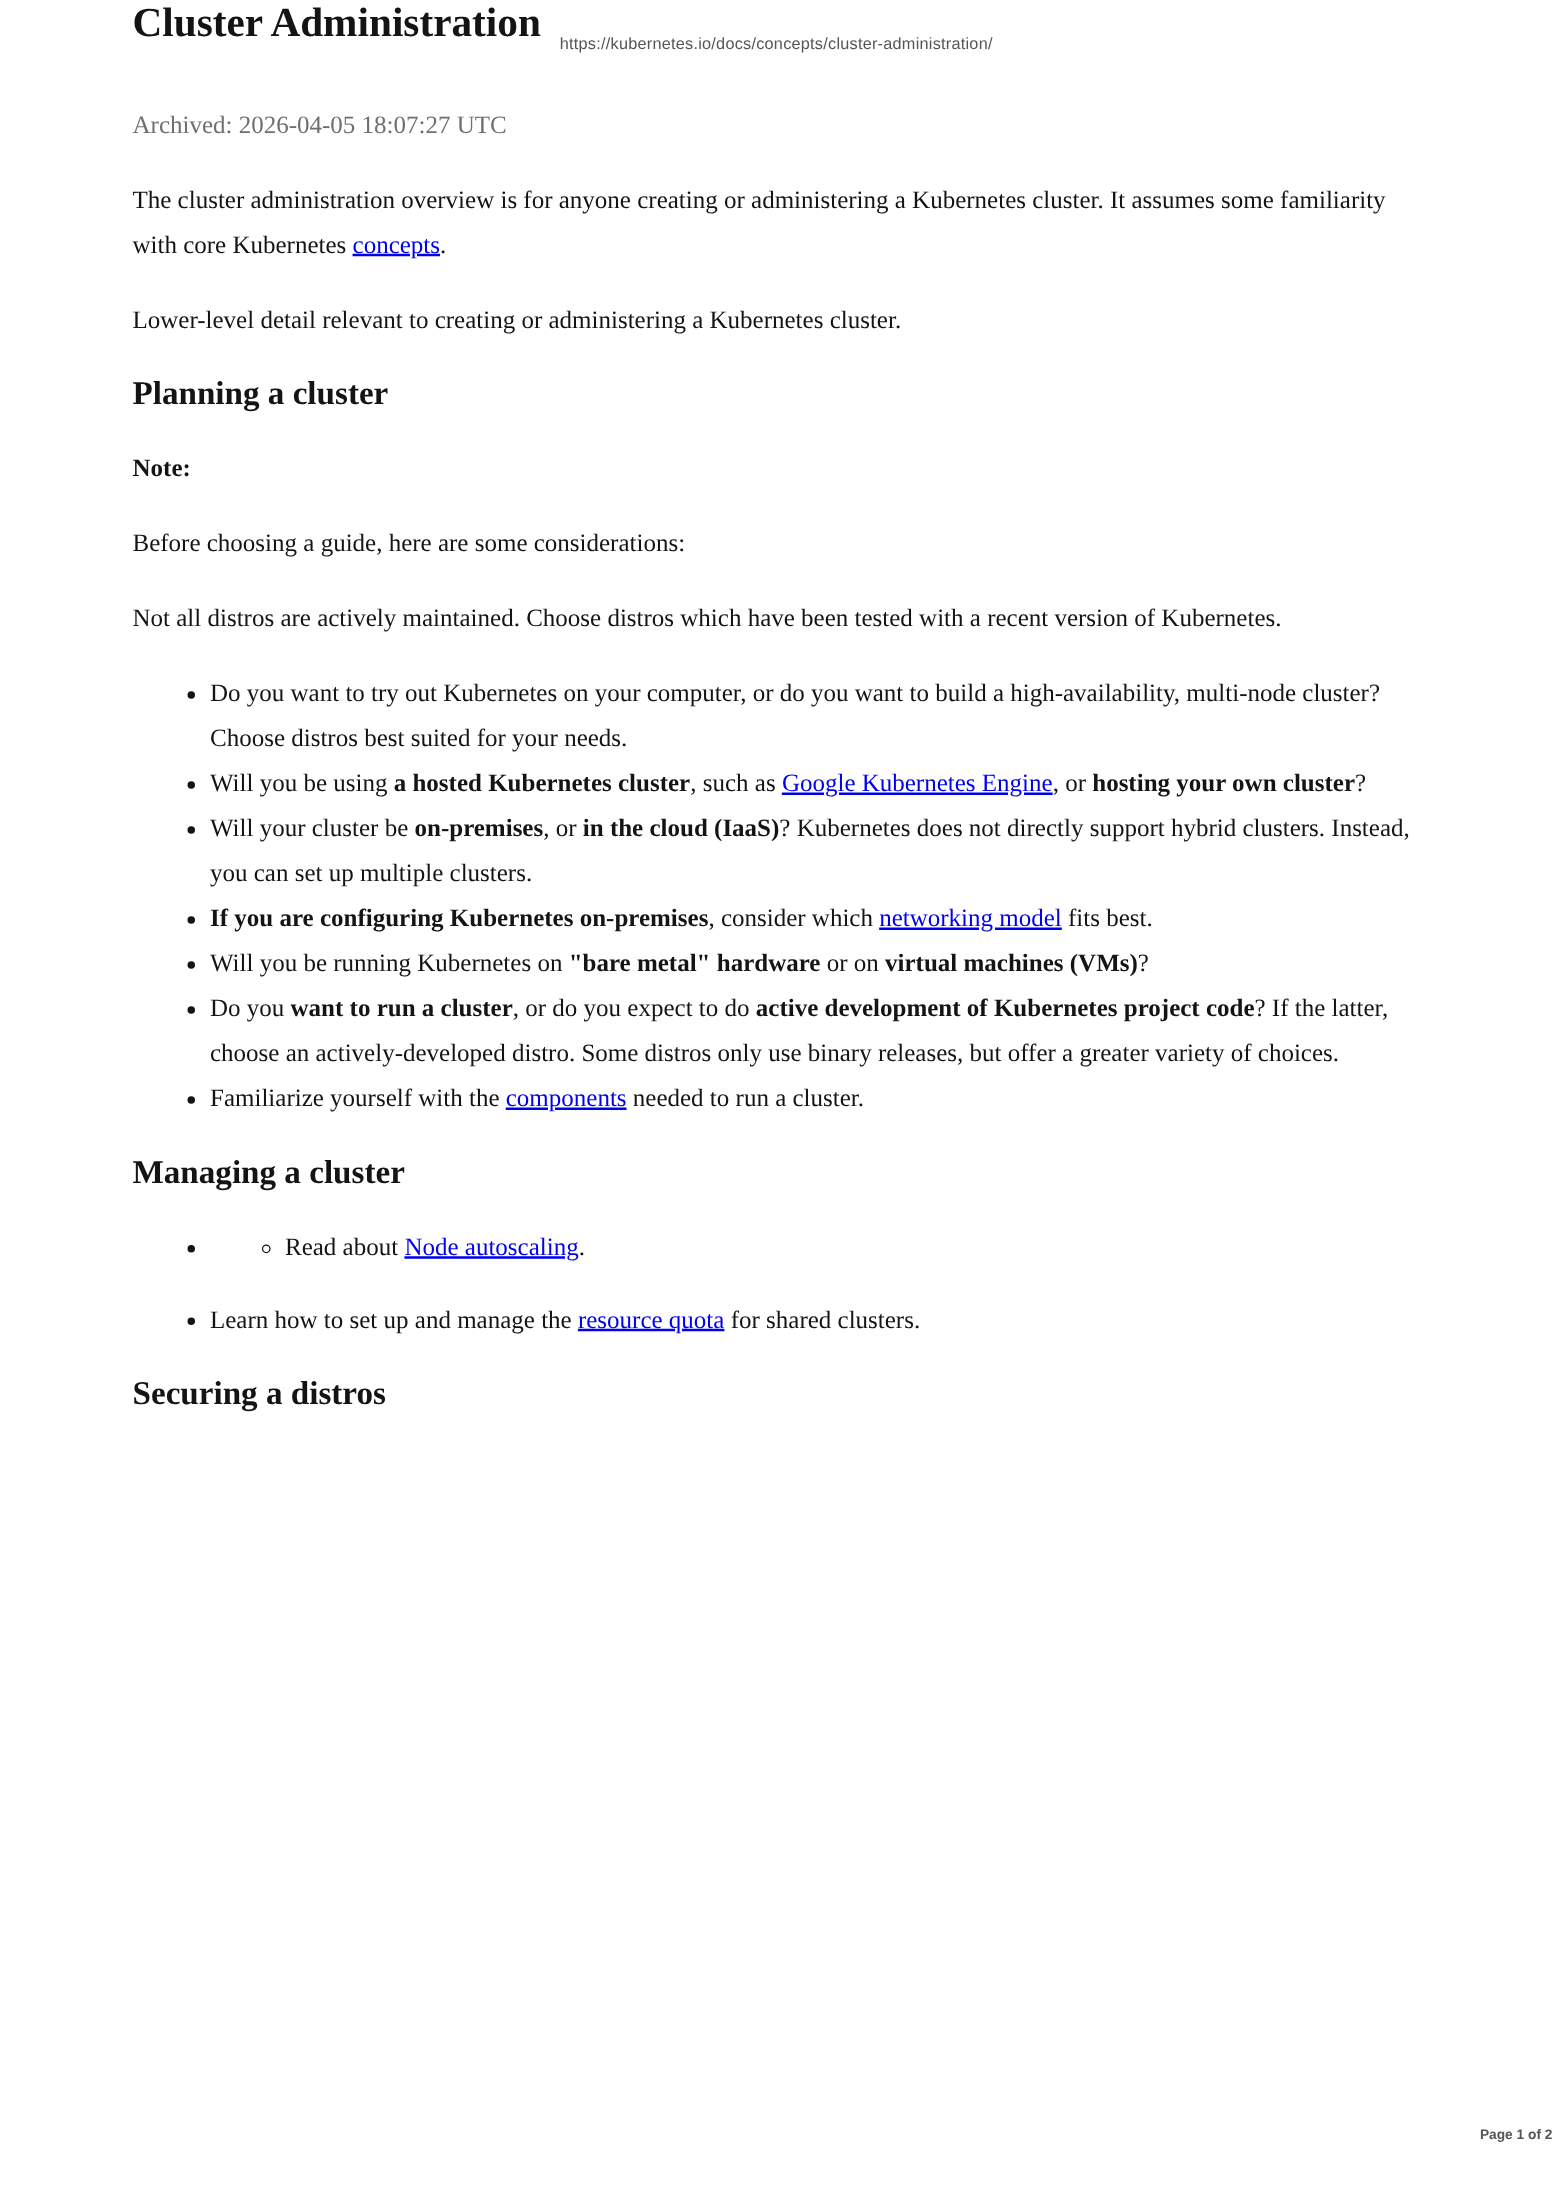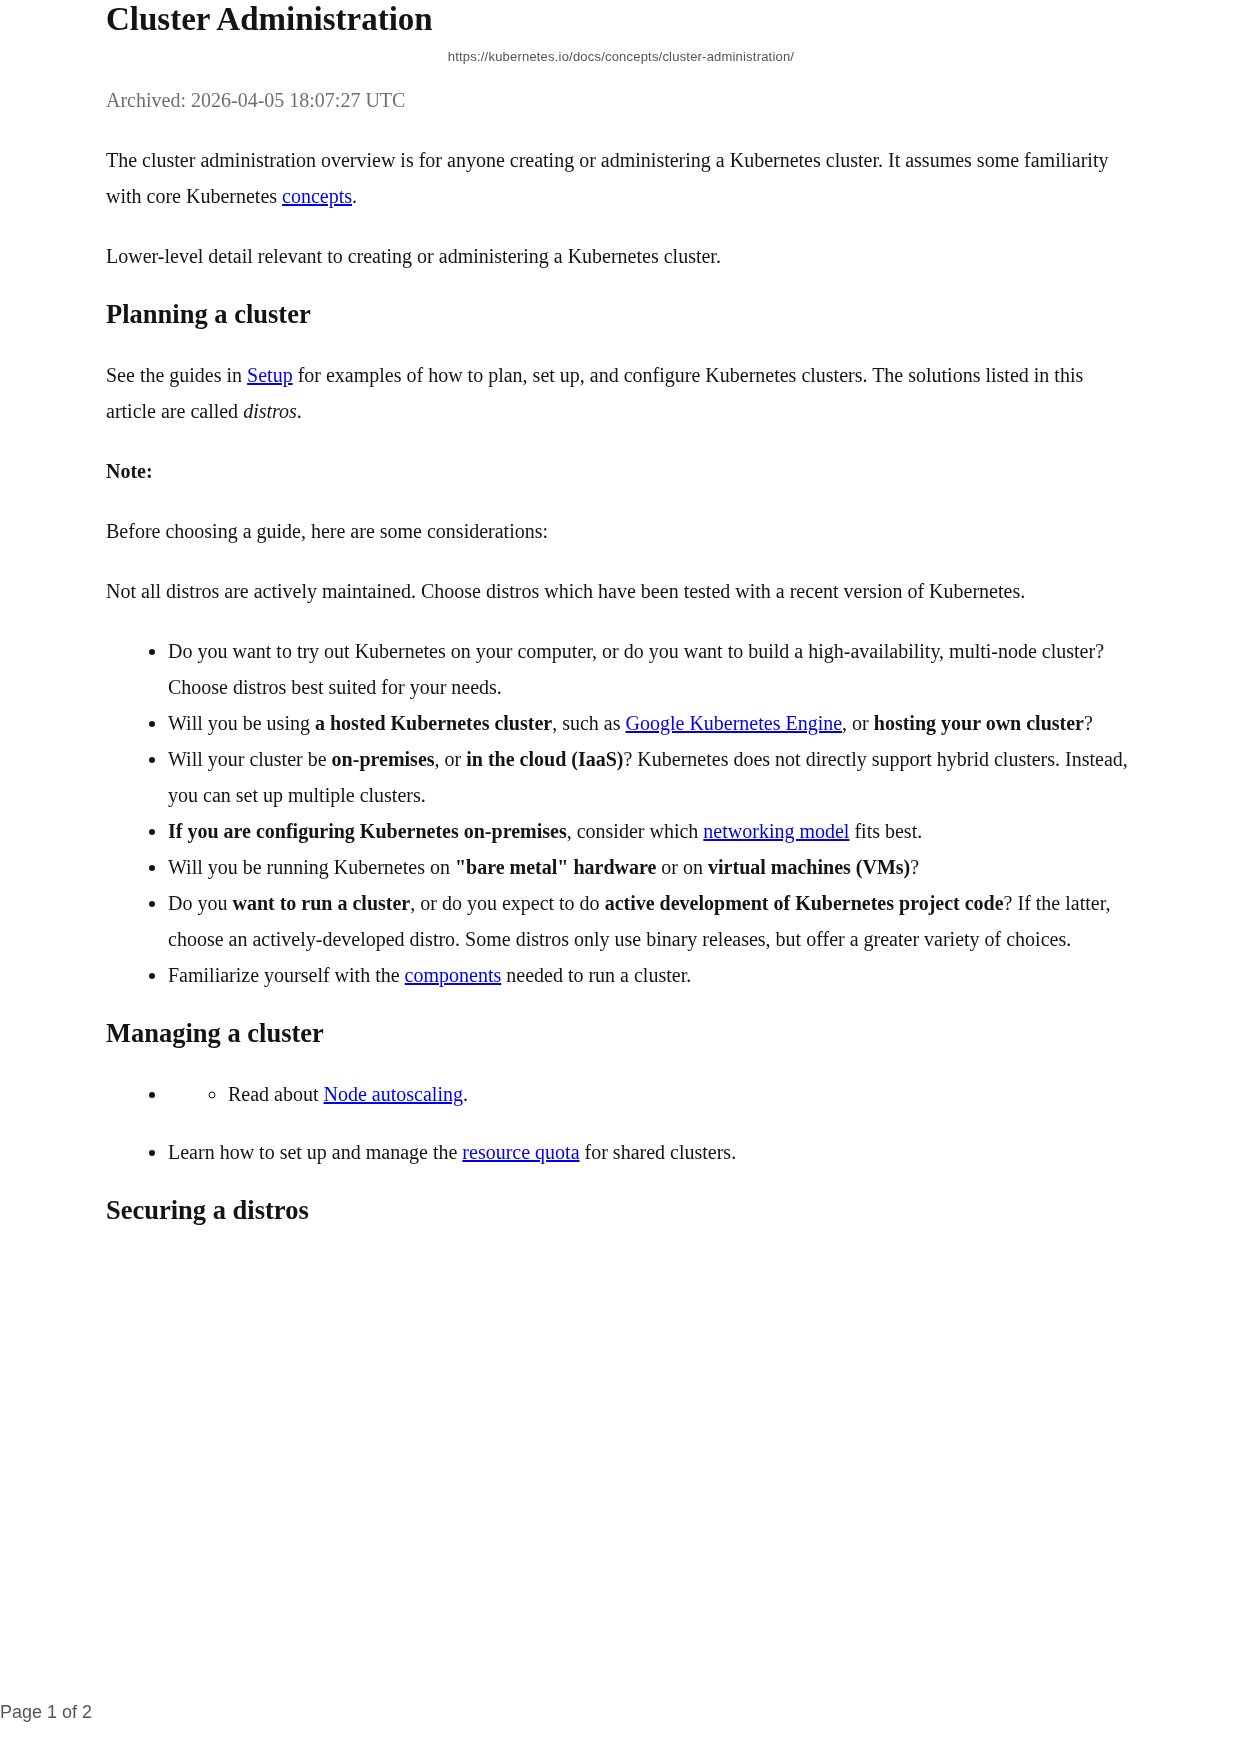--- a/index.html
+++ b/index.html
@@ -15,31 +15,31 @@
   .print-header {
     position: absolute;
     top: 27px;
     left: 0;
     width: 100%;
     text-align: center;
     font-family: "Liberation Sans", sans-serif;
     font-size: 13px;
     color: var(--header_footer, #555555);
     letter-spacing: 0.2px;
-    margin-top: 22px;
   }
   .print-footer {
     position: absolute;
     top: 1702px;
     left: 0;
     width: 100%;
-    text-align: left;
+    text-align: right;
     font-family: "Liberation Sans", sans-serif;
-    font-size: 18px;
+    font-size: 11px;
     color: var(--header_footer, #555555);
+    font-weight: bold;
   }
   .doc {
     position: absolute;
     top: 0;
     left: 106px;
     width: 1032px;
   }
   h1 {
     font-size: 33px;
     line-height: 38px;
@@ -97,21 +97,20 @@
   <span>https://kubernetes.io/docs/concepts/cluster-administration/</span>
 </div>
 
 <div class="doc">
   <h1>Cluster Administration</h1>
   <p class="archived">Archived: 2026-04-05 18:07:27 UTC</p>
   <div>
       <p>The cluster administration overview is for anyone creating or administering a Kubernetes cluster. It assumes some familiarity with core Kubernetes <a href="#">concepts</a>.</p>
       <p>Lower-level detail relevant to creating or administering a Kubernetes cluster.</p>
       <h2>Planning a cluster</h2>
-      <p>See the guides in <a href="#">Setup</a> for examples of how to plan, set up, and configure Kubernetes clusters. The solutions listed in this article are called <em>distros</em>.</p>
       <p class="note"><strong>Note:</strong></p>
       <p>Before choosing a guide, here are some considerations:</p>
       <p>Not all distros are actively maintained. Choose distros which have been tested with a recent version of Kubernetes.</p>
       <ul class="tight">
         <li>Do you want to try out Kubernetes on your computer, or do you want to build a high-availability, multi-node cluster? Choose distros best suited for your needs.</li>
         <li>Will you be using <strong>a hosted Kubernetes cluster</strong>, such as <a href="#">Google Kubernetes Engine</a>, or <strong>hosting your own cluster</strong>?</li>
         <li>Will your cluster be <strong>on-premises</strong>, or <strong>in the cloud (IaaS)</strong>? Kubernetes does not directly support hybrid clusters. Instead, you can set up multiple clusters.</li>
         <li><strong>If you are configuring Kubernetes on-premises</strong>, consider which <a href="#">networking model</a> fits best.</li>
         <li>Will you be running Kubernetes on <strong>"bare metal" hardware</strong> or on <strong>virtual machines (VMs)</strong>?</li>
         <li>Do you <strong>want to run a cluster</strong>, or do you expect to do <strong>active development of Kubernetes project code</strong>? If the latter, choose an actively-developed distro. Some distros only use binary releases, but offer a greater variety of choices.</li>

